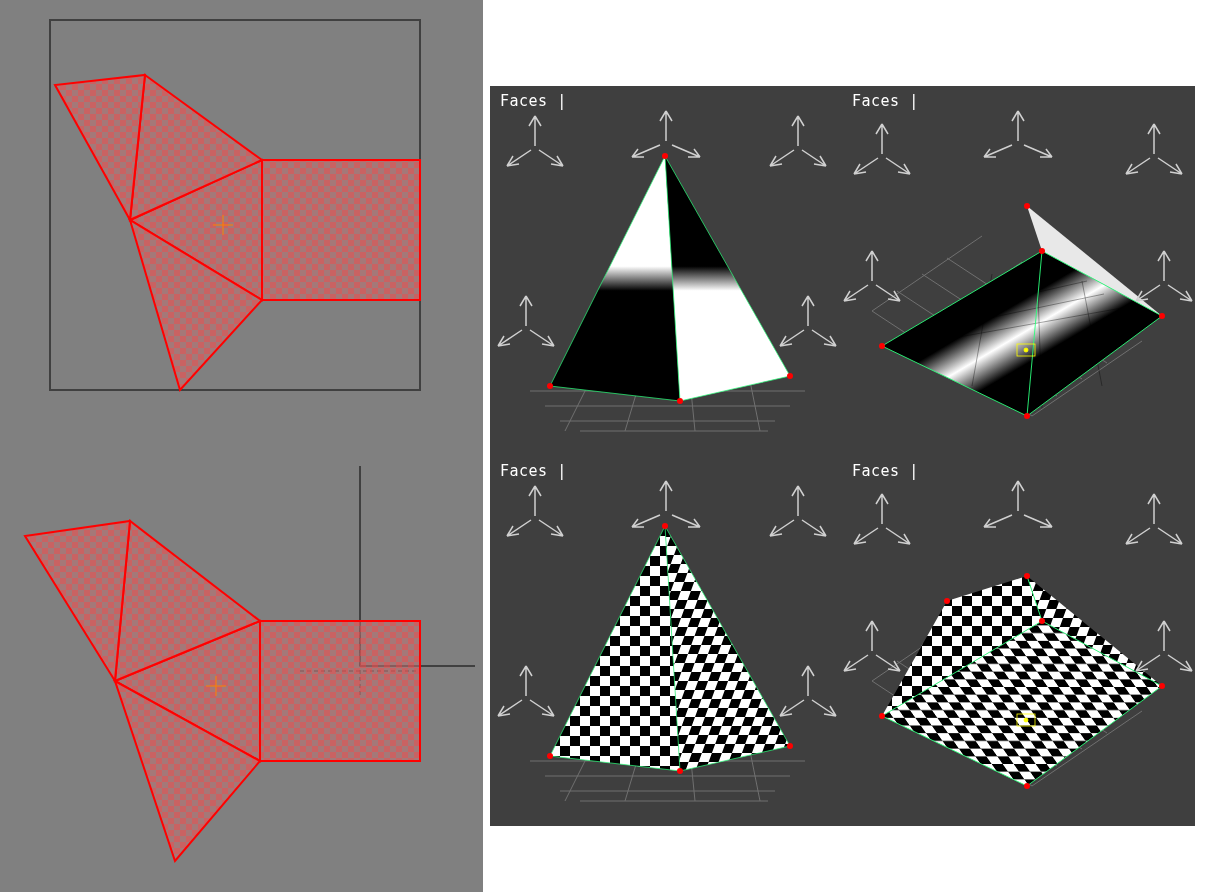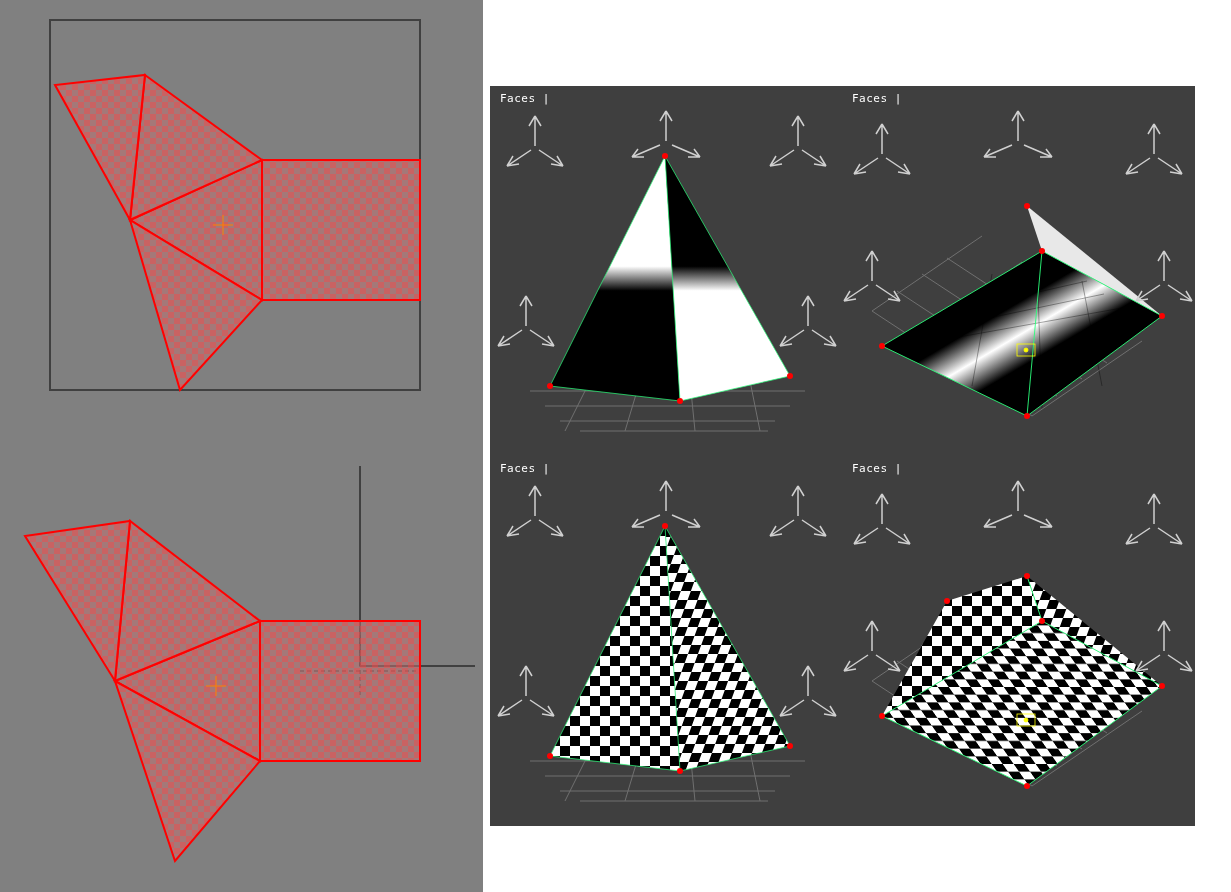--- a/index.html
+++ b/index.html
@@ -40,21 +40,21 @@
   .viewport {
     position: absolute;
     width: 352px;
     height: 370px;
   }
   .viewport .label {
     position: absolute;
     top: 6px;
     left: 10px;
     color: #ffffff;
-    font-size: 11px;
+    font-size: 15px;
     font-family: monospace;
     letter-spacing: 0.5px;
   }
   .viewport svg {
     position: absolute;
     top: 0; left: 0;
     width: 100%;
     height: 100%;
   }
   .corner-gizmo { stroke: #d0d0d0; stroke-width: 1.5; fill: none; }

